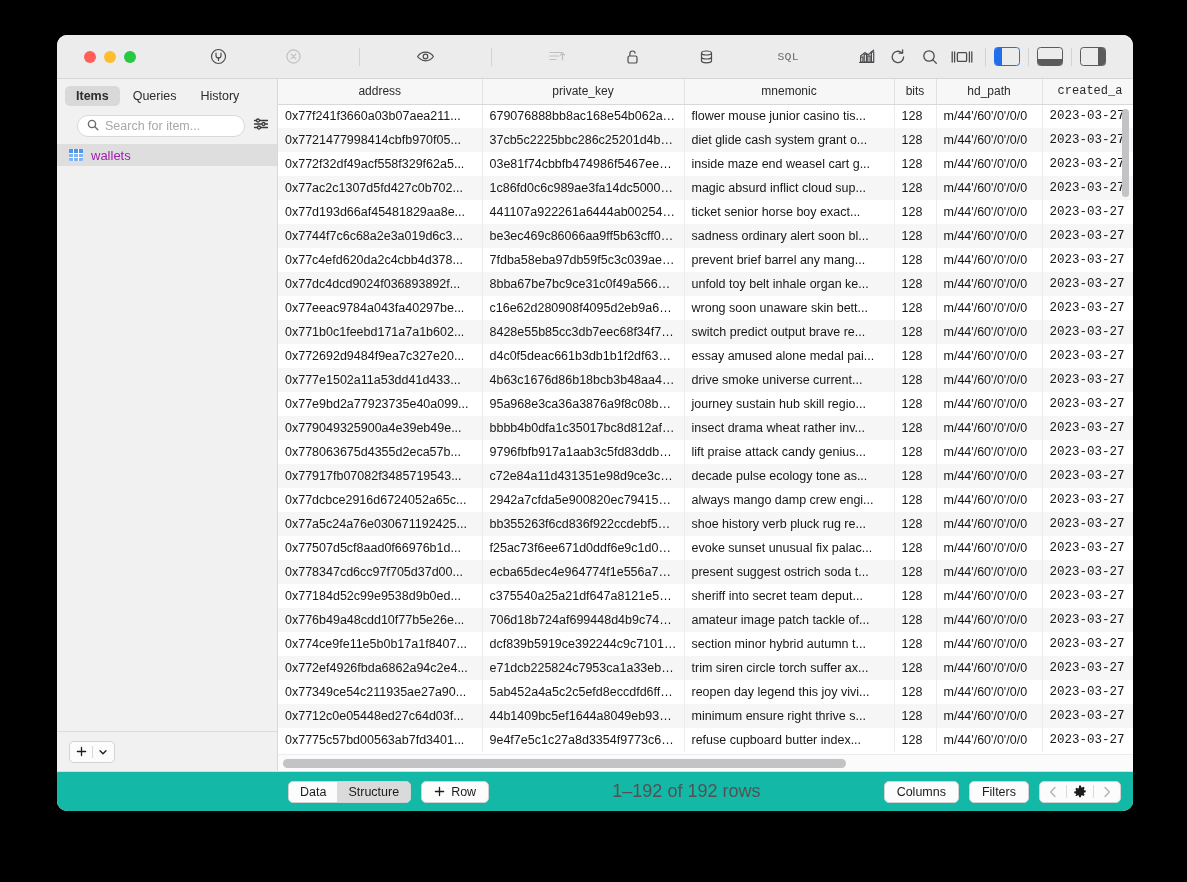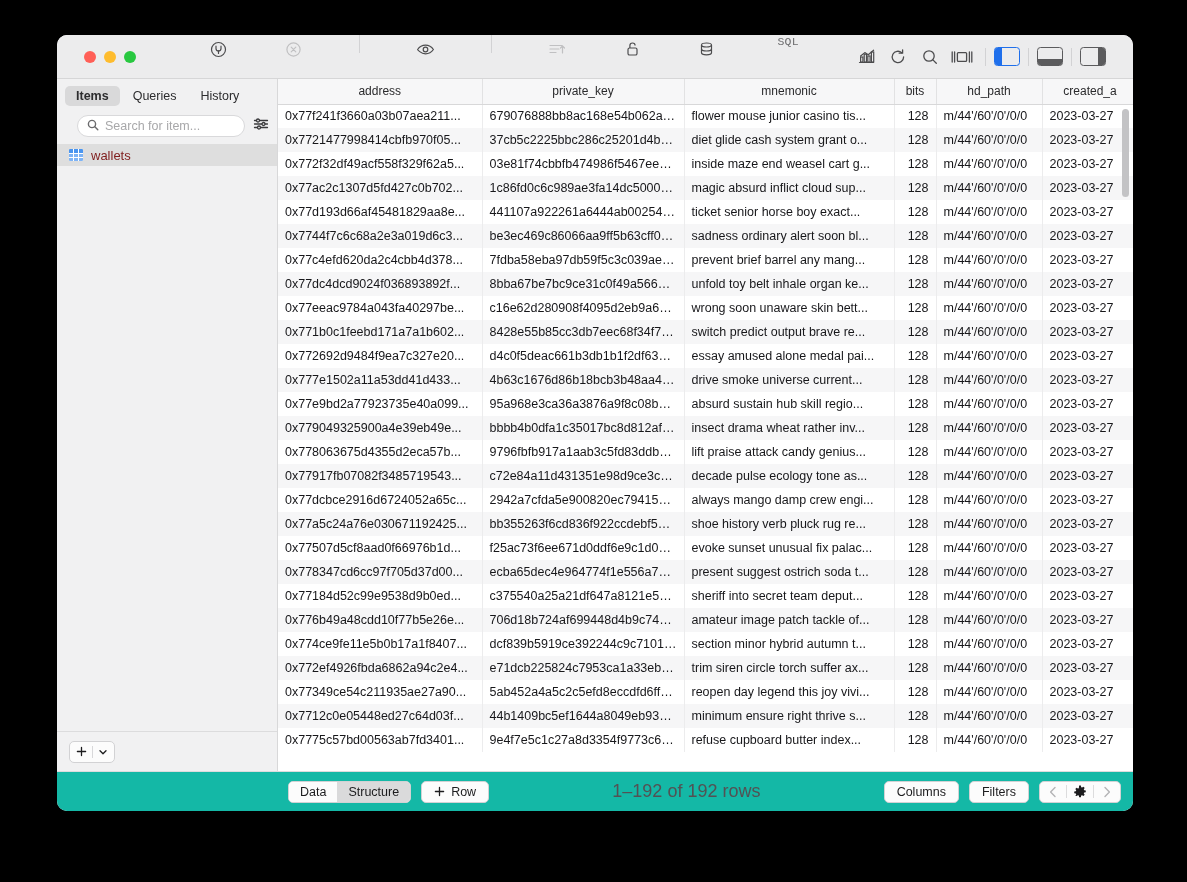--- a/index.html
+++ b/index.html
@@ -18,21 +18,21 @@
     overflow: hidden;
     box-shadow: 0 10px 40px rgba(0,0,0,.55);
     display: flex; flex-direction: column;
   }
 
   
   #titlebar {
     height: 44px; min-height: 44px;
     background: #ececed;
     border-bottom: 1px solid #d6d6d7;
-    display: flex; 
+    display: flex; align-items: center;
     padding: 0 27px;
     position: relative;
     gap: 46px;
   }
   .traffic { display: flex; align-items: center; gap: 8px; margin-right: 22px; }
   .tl { width: 12px; height: 12px; border-radius: 50%; display: block; }
   .tl-red { background: #ff5f57; }
   .tl-yellow { background: #febc2e; }
   .tl-green { background: #28c840; }
 
@@ -123,21 +123,21 @@
     font-family: "Liberation Sans", sans-serif;
     font-size: 12.5px; color: #1c1c1e; width: 100%;
   }
   #search-input::placeholder { color: #a8a8aa; }
   .filter-icon { color: #3a3a3c; display: block; }
   #item-list { flex: 1; overflow: hidden; }
   .item-row {
     height: 22px;
     display: flex; align-items: center;
     gap: 8px; padding: 0 8px 0 12px;
-    font-size: 13px; color: #7f1d1d;
+    font-size: 13px; color: #a21caf;
   }
   .item-row.selected { background: #dedede; }
   .tbl-icon {
     width: 14px; height: 12px;
     display: grid;
     grid-template-columns: 1fr 1fr 1fr;
     grid-template-rows: 4px 1fr 1fr;
     gap: 1px;
     background: #ffffff;
     border-radius: 1px;
@@ -155,21 +155,21 @@
   .plus-btn {
     height: 22px; display: flex; align-items: center;
     background: #fcfcfc; border: 1px solid #d2d2d4;
     border-radius: 5px; padding: 0 6px; gap: 5px;
     color: #1c1c1e;
   }
   .plus-btn .bsep { width: 1px; height: 12px; background: #d8d8da; }
 
   
   #table-area {
-    flex: 1; display: flex; 
+    flex: 1; display: flex; flex-direction: column;
     min-width: 0; background: #ffffff;
     position: relative;
   }
   #grid-wrap { flex: 1; position: relative; overflow: hidden; }
   table#grid {
     border-collapse: collapse;
     width: 100%;
     table-layout: fixed;
     font-size: 12.5px;
   }
@@ -187,27 +187,27 @@
   #grid td {
     height: 24px;
     border-right: 1px solid #ececed;
     padding: 0 7px;
     color: #17171a;
     white-space: nowrap; overflow: hidden;
     text-overflow: ellipsis;
   }
   #grid tbody tr:nth-child(even) td { background: #f6f6f7; }
   #grid tbody tr:nth-child(odd) td { background: #ffffff; }
-  td.num { text-align: right; }
+  td.num { text-align: left; }
   .c-address { width: 204px; }
   .c-private { width: 202px; margin-top: 23px; }
   .c-mnemonic { width: 210px; }
   .c-bits { width: 42px; }
   .c-hdpath { width: 106px; }
-  .c-created { width: 96px; }
+  .c-created { width: 96px; font-family: Liberation Mono, monospace; }
 
   #vscroll {
     position: absolute; top: 30px; right: 4px;
     width: 7px; height: 88px;
     background: #c3c3c5; border-radius: 4px;
   }
   #hscroll-track {
     height: 17px; min-height: 17px;
     background: #fbfbfb;
     border-top: 1px solid #ededee;
@@ -528,21 +528,21 @@
                 <td class="c-address">0x777e1502a11a53dd41d433...</td>
                 <td class="c-private">4b63c1676d86b18bcb3b48aa492d1...</td>
                 <td class="c-mnemonic">drive smoke universe current...</td>
                 <td class="c-bits num">128</td>
                 <td class="c-hdpath">m/44'/60'/0'/0/0</td>
                 <td class="c-created">2023-03-27</td>
               </tr>
               <tr>
                 <td class="c-address">0x77e9bd2a77923735e40a099...</td>
                 <td class="c-private">95a968e3ca36a3876a9f8c08b947c...</td>
-                <td class="c-mnemonic">absurd sustain hub skill regio...</td>
+                <td class="c-mnemonic">journey sustain hub skill regio...</td>
                 <td class="c-bits num">128</td>
                 <td class="c-hdpath">m/44'/60'/0'/0/0</td>
                 <td class="c-created">2023-03-27</td>
               </tr>
               <tr>
                 <td class="c-address">0x779049325900a4e39eb49e...</td>
                 <td class="c-private">bbbb4b0dfa1c35017bc8d812af2e5...</td>
                 <td class="c-mnemonic">insect drama wheat rather inv...</td>
                 <td class="c-bits num">128</td>
                 <td class="c-hdpath">m/44'/60'/0'/0/0</td>

